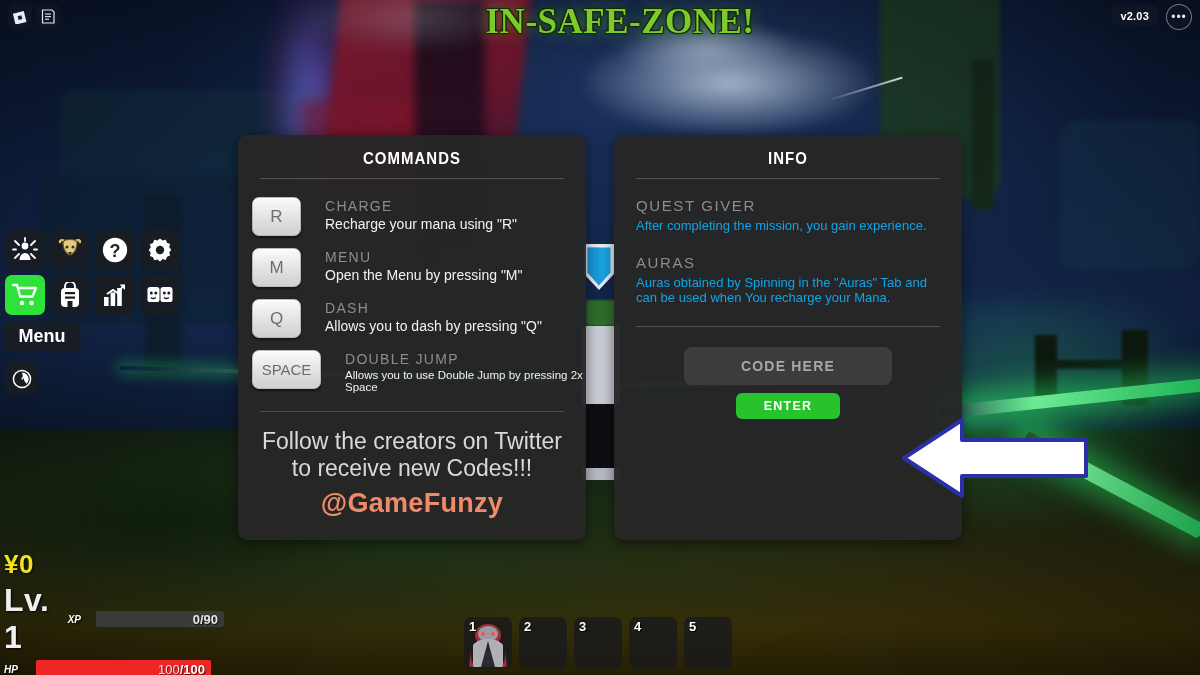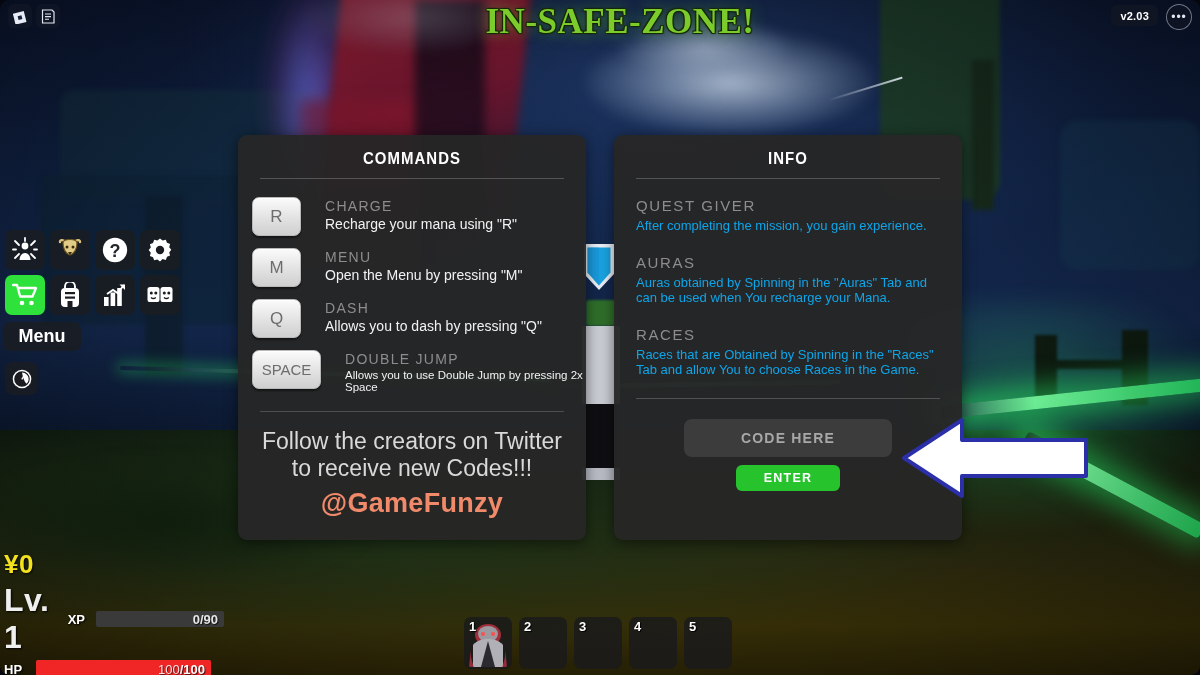--- a/index.html
+++ b/index.html
@@ -7,21 +7,20 @@
     width: 1200px; height: 675px;
     overflow: hidden;
     background: #05070f;
     font-family: "Liberation Sans", sans-serif;
   }
   #screen {
     position: relative;
     width: 1200px; height: 675px;
     overflow: hidden;
     user-select: none;
-    border-radius: 10px;
   }
 
   
   .world { position: absolute; inset: 0; overflow: hidden; }
   .sky {
     position: absolute; inset: 0;
     background:
       radial-gradient(ellipse 700px 320px at 55% 12%, rgba(40,70,125,0.55) 0%, rgba(12,24,52,0) 70%),
       linear-gradient(180deg, #0b1630 0%, #102244 28%, #13264a 48%, #0c1a33 62%, #0a1322 72%, #08100f 82%, #0a0d06 100%);
   }
@@ -312,22 +311,22 @@
     letter-spacing: .5px;
     line-height: 28px;
   }
   .hud-row { display:flex; align-items:center; margin-top: 4px; }
   #level-text {
     color: #efefef; font-size: 32px; font-weight: bold;
     text-shadow: 1px 1px 2px rgba(0,0,0,0.9);
     width: 72px; letter-spacing: .5px;
   }
   .bar-label {
-    color:#ffffff; font-size: 13px; font-weight: bold;
-    width: 32px; text-shadow: 1px 1px 2px #000;
+    color:#ffffff; font-size: 10px; font-weight: bold;
+    width: 32px; text-shadow: 1px 1px 2px #000; font-style: italic;
   }
   .bar {
     position: relative; flex: 1; height: 17px; border-radius: 2px;
     background: #3a3a3a; overflow: hidden;
     display:flex; align-items:center;
   }
   .bar .fill { position:absolute; left:0; top:0; bottom:0; }
   .bar .bar-text {
     position: relative; width: 100%; text-align: right;
     padding-right: 6px; font-size: 13px; font-weight: bold;
@@ -584,24 +583,20 @@
 
     <div class="info-body">
       <div class="info-sec">
         <div class="info-head">QUEST GIVER</div>
         <div class="info-text">After completing the mission, you gain experience.</div>
       </div>
       <div class="info-sec">
         <div class="info-head">AURAS</div>
         <div class="info-text">Auras obtained by Spinning in the "Auras" Tab and can be used when You recharge your Mana.</div>
       </div>
-      <div class="info-sec">
-        <div class="info-head">RACES</div>
-        <div class="info-text">Races that are Obtained by Spinning in the "Races" Tab and allow You to choose Races in the Game.</div>
-      </div>
     </div>
 
     <div id="info-divider"></div>
 
     <div id="code-input">CODE HERE</div>
     <div id="enter-button">ENTER</div>
   </div>
 
   <div id="arrow-annotation">
     <svg width="190" height="96" viewBox="0 0 190 96">

